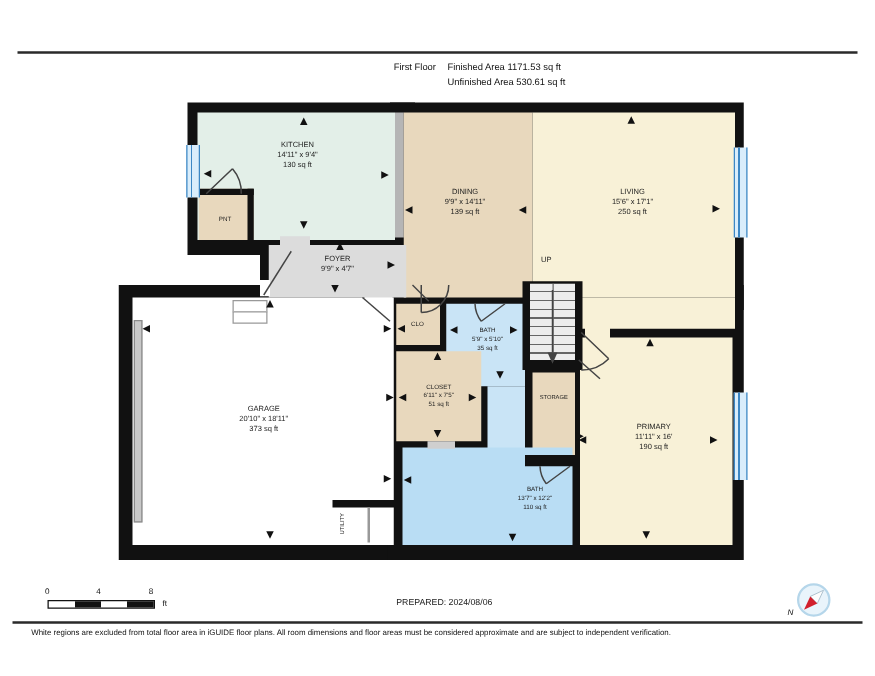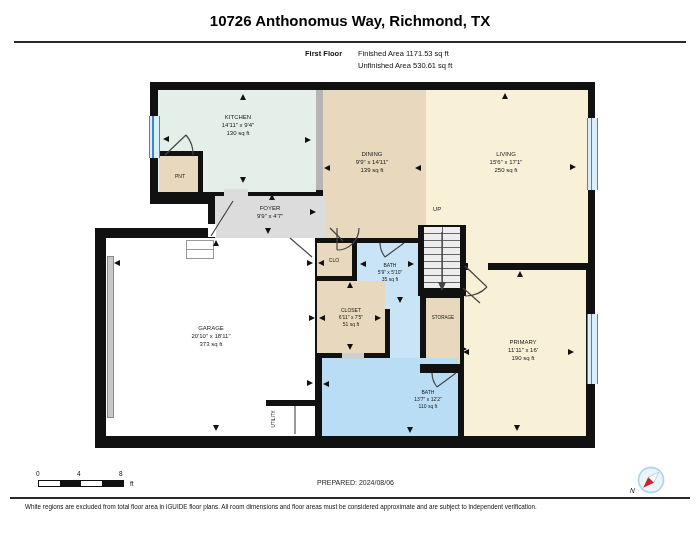--- a/index.html
+++ b/index.html
@@ -32,21 +32,21 @@
   .tl{border-top:3.5px solid transparent;border-bottom:3.5px solid transparent;border-right:6px solid #111;}
   .tr{border-top:3.5px solid transparent;border-bottom:3.5px solid transparent;border-left:6px solid #111;}
   
   #stairs{position:absolute;left:418px;top:225px;width:48px;height:71px;background:#111;}
   #stairs .treads{position:absolute;left:6px;right:6px;top:2px;height:61px;
       background:repeating-linear-gradient(180deg,#ededed 0 6px,#666 6px 7px),#ededed;}
   #stairs .mid{position:absolute;left:50%;top:2px;width:1px;height:61px;background:#666;}
   
   #title{position:absolute;left:0;top:12px;width:700px;text-align:center;font-size:15px;font-weight:bold;color:#000;}
   .rule{position:absolute;background:#2a2a2a;}
-  #floorlbl{position:absolute;left:305px;top:49px;font-size:7.5px;font-weight:bold;}
+  #floorlbl{position:absolute;left:315px;top:49px;font-size:7.5px;font-weight:normal;}
   #farea{position:absolute;left:358px;top:49px;font-size:7.5px;}
   #uarea{position:absolute;left:358px;top:61px;font-size:7.5px;}
   #prepared{position:absolute;left:317px;top:479px;font-size:7px;color:#222;}
   #disclaimer{position:absolute;left:25px;top:503px;font-size:6.3px;color:#111;}
   
   #scale{position:absolute;left:38px;top:470px;}
   #scale .ticks{position:relative;height:8px;font-size:6.5px;}
   #scale .ticks span{position:absolute;top:0;}
   #scale .bar{position:relative;margin-top:2px;width:84px;height:5px;border:1px solid #111;
       background:linear-gradient(90deg,#fff 0 25%,#111 25% 50%,#fff 50% 75%,#111 75% 100%);}
@@ -58,21 +58,20 @@
   .gray-strip{position:absolute;background:#b5b5b5;}
   .thresh{position:absolute;background:#cfcfcf;}
   .step{position:absolute;background:#fff;border:1px solid #999;}
   svg.overlay{position:absolute;left:0;top:0;pointer-events:none;}
 </style>
 </head>
 <body>
 
 <div id="page">
 
-  <div id="title">10726 Anthonomus Way, Richmond, TX</div>
   <div class="rule" style="left:14px;top:41px;width:672px;height:2px;"></div>
   <div id="floorlbl">First Floor</div>
   <div id="farea">Finished Area 1171.53 sq ft</div>
   <div id="uarea">Unfinished Area 530.61 sq ft</div>
 
   <div class="blk" style="left:150px;top:82px;width:182px;height:122px;"></div>
   <div class="blk" style="left:312px;top:82px;width:283px;height:166px;"></div>
   <div class="blk" style="left:208px;top:185px;width:124px;height:62px;"></div>
   <div class="blk" style="left:95px;top:228px;width:227px;height:220px;"></div>
   <div class="blk" style="left:310px;top:228px;width:285px;height:220px;"></div>

